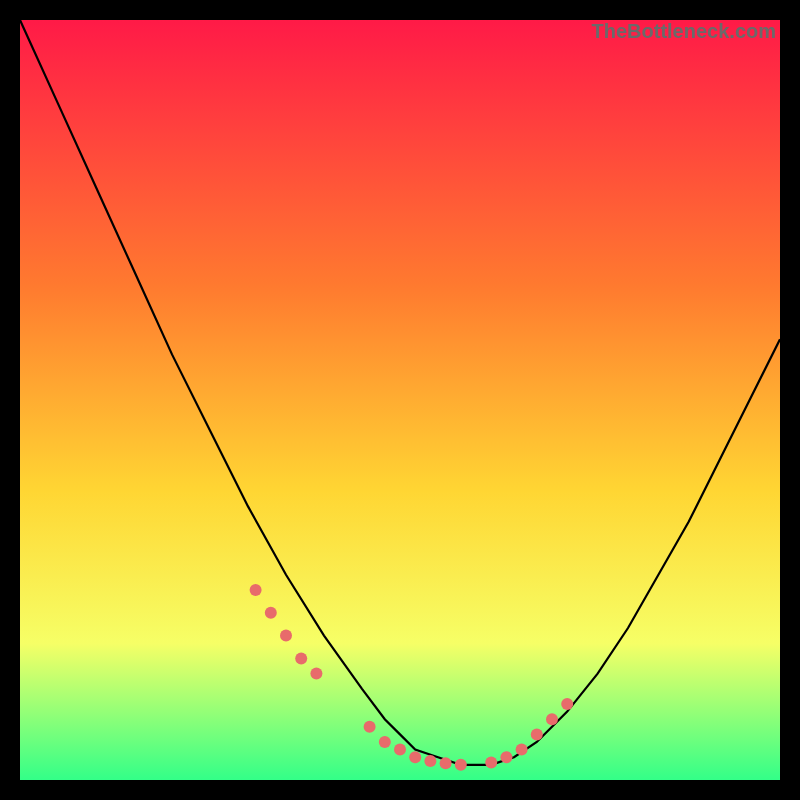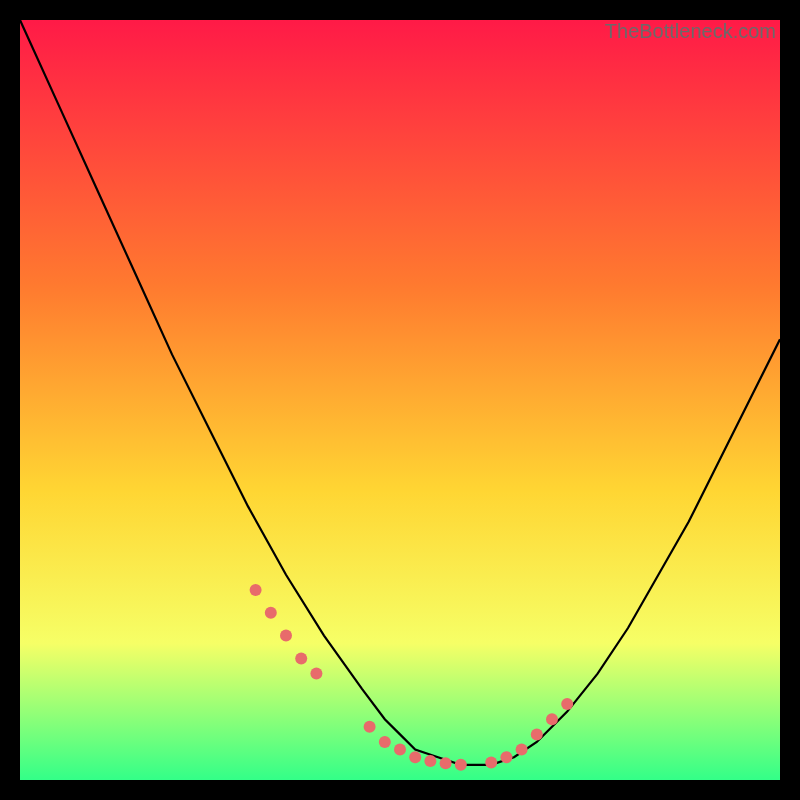--- a/index.html
+++ b/index.html
@@ -24,21 +24,21 @@
     left: 0;
     top: 0;
     width: 760px;
     height: 760px;
   }
   .watermark {
     position: absolute;
     top: 0px;
     right: 4px;
     font-size: 20px;
-    font-weight: 400;
+    font-weight: 700;
     color: #6a6a6a;
     letter-spacing: 0px;
   }
   svg {
     display: block;
   }
 </style>
 </head>
 <body>
 

